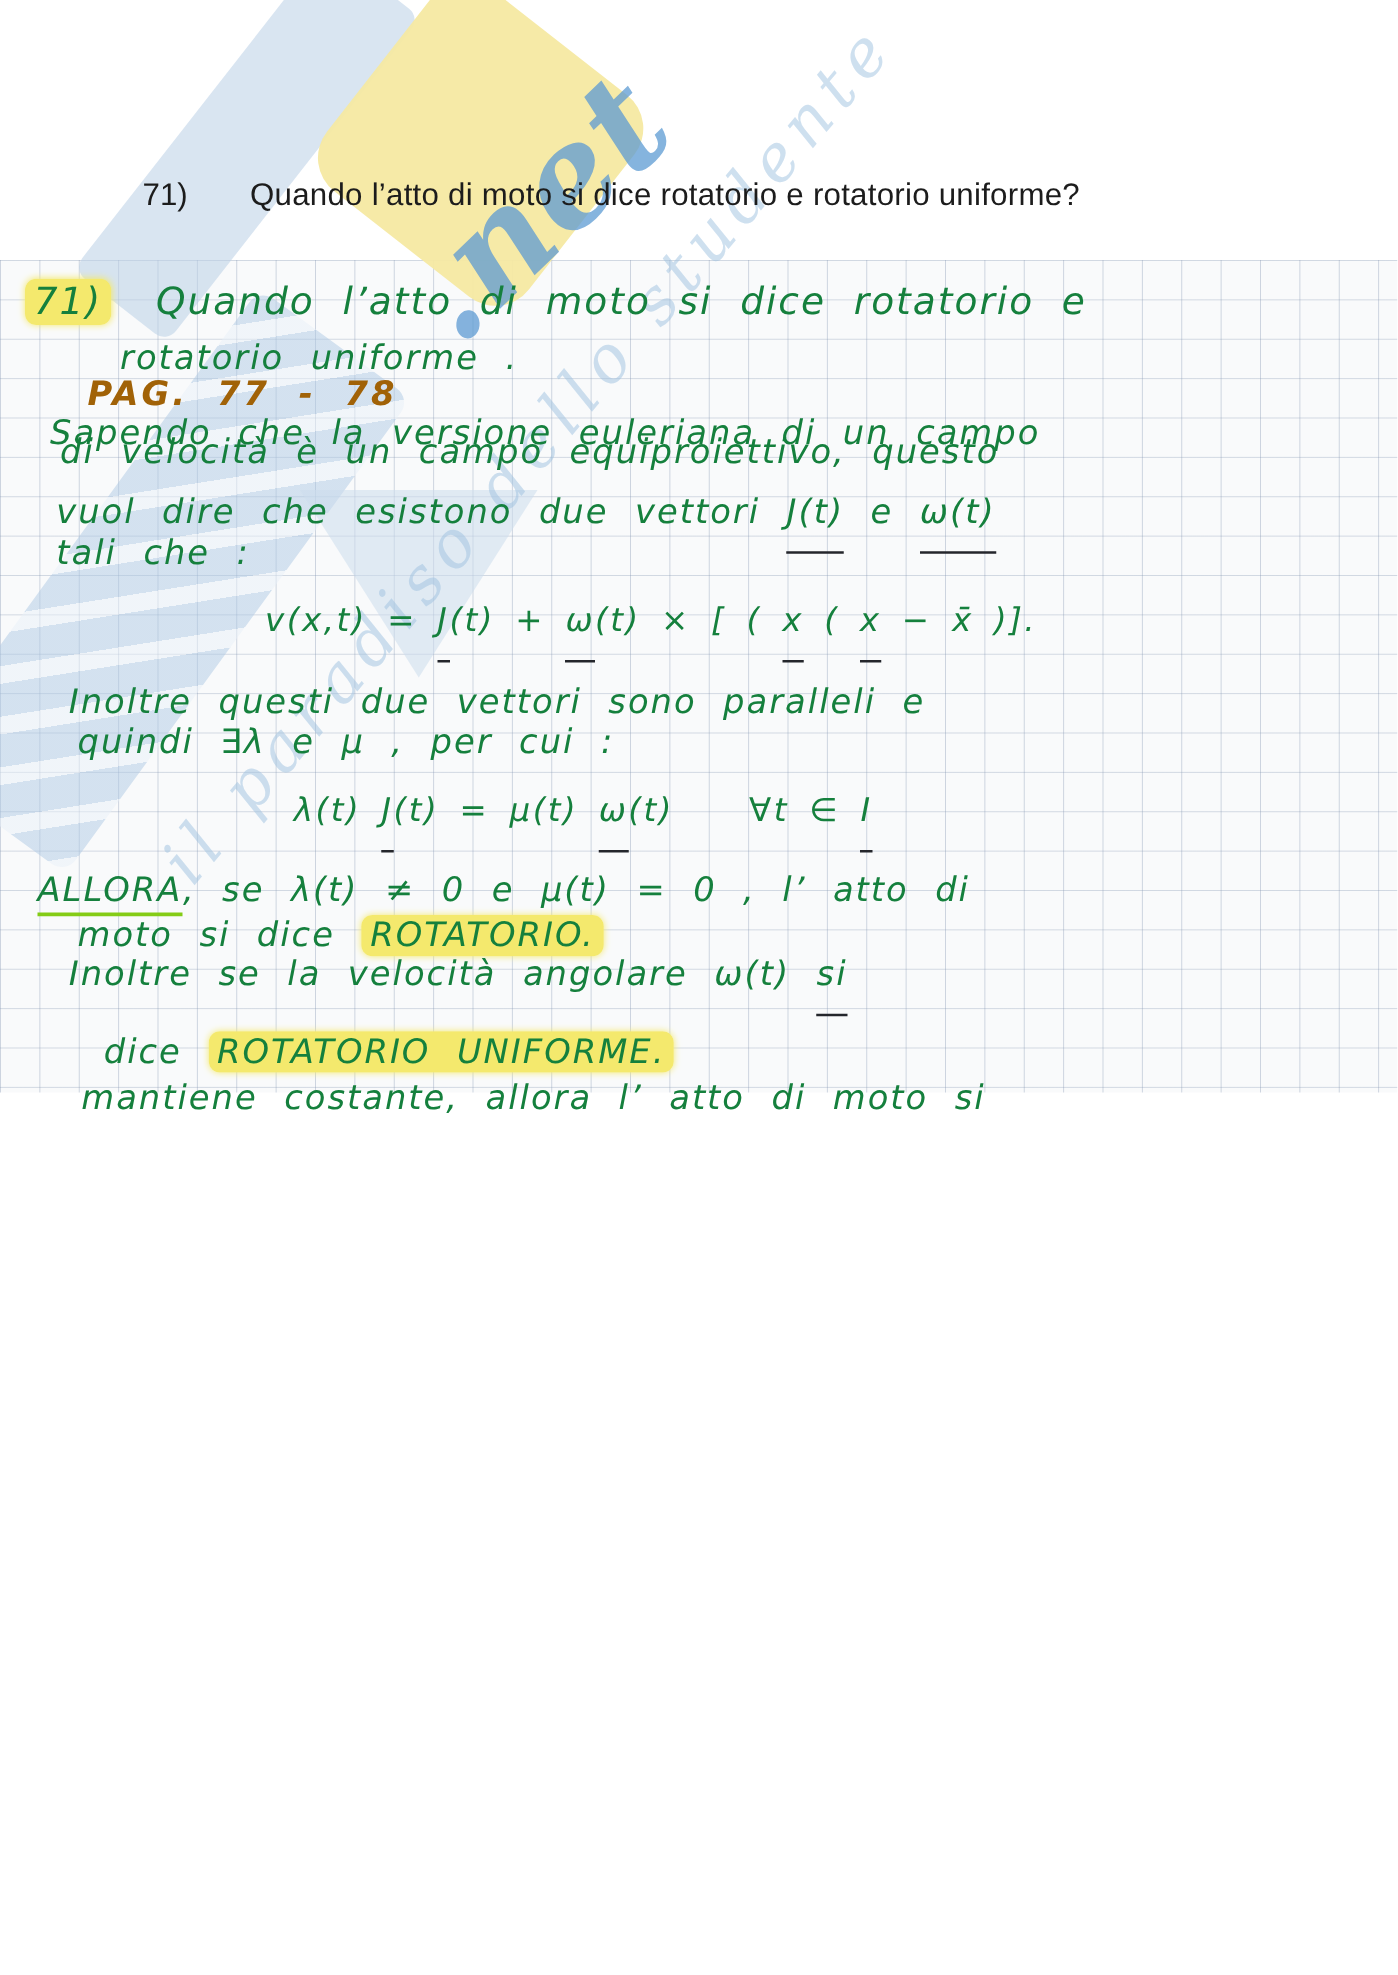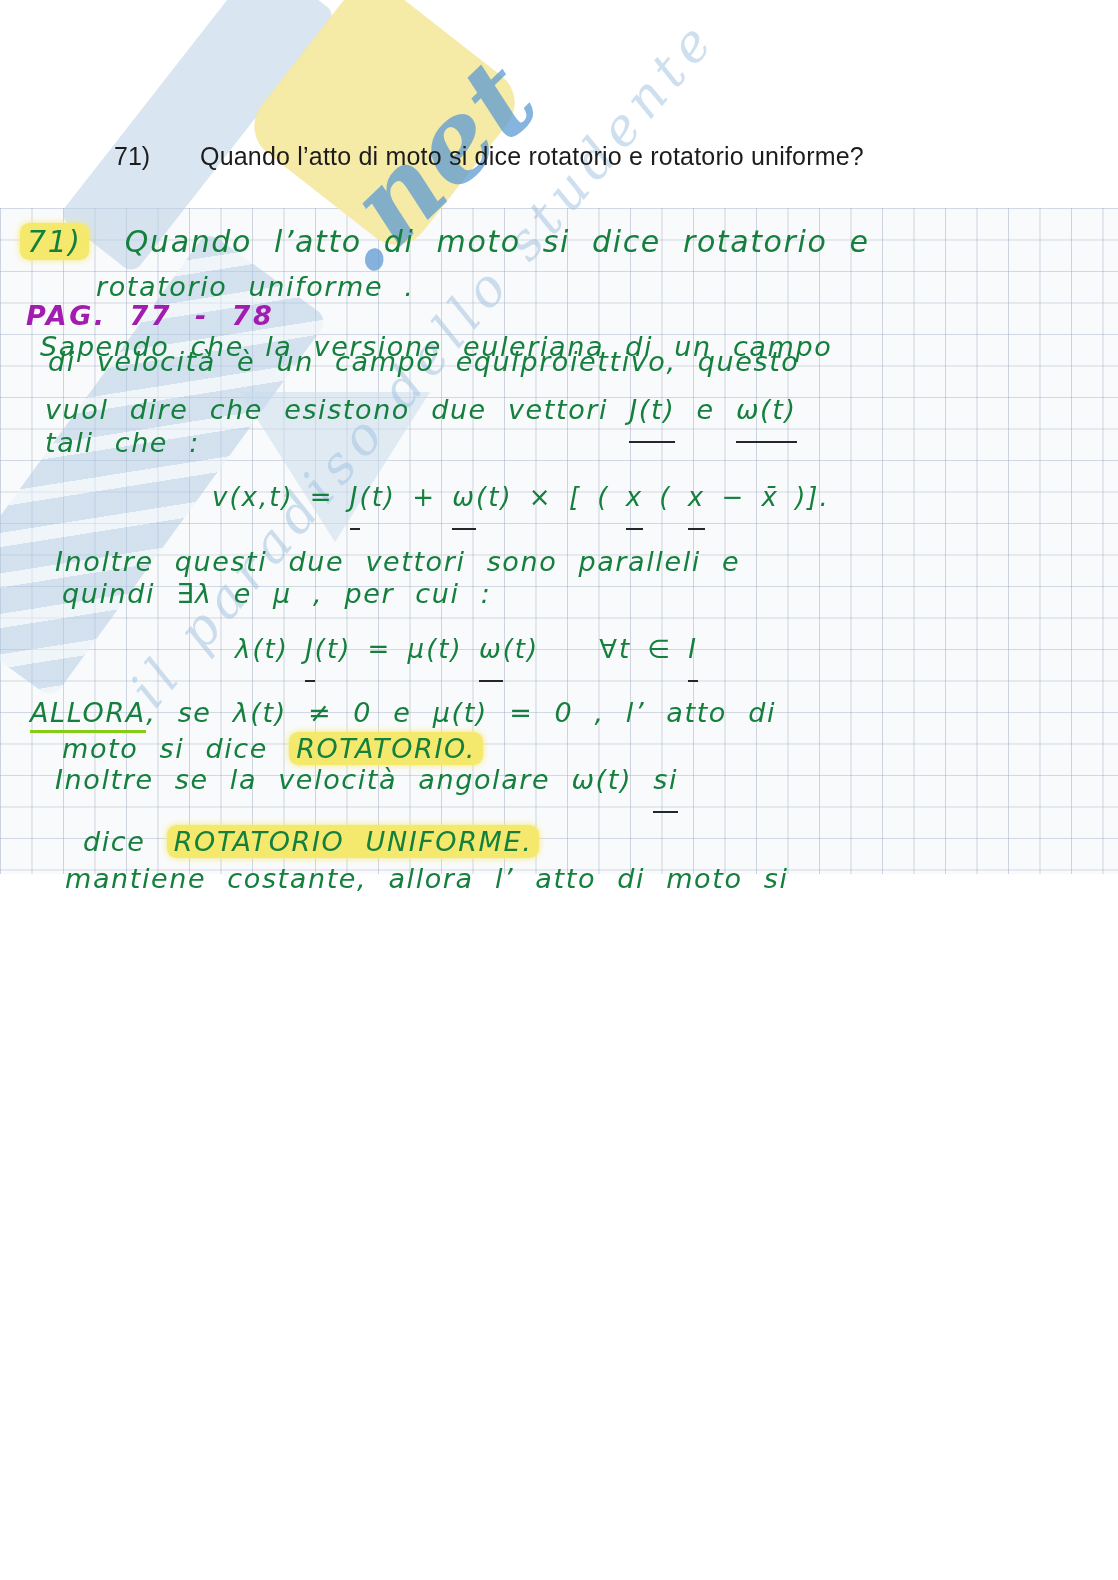--- a/index.html
+++ b/index.html
@@ -57,21 +57,21 @@
     font-size:52px;color:#9fc2e0;opacity:.5;letter-spacing:8px;white-space:nowrap;
   }
 
   
   .hw{
     position:absolute;z-index:4;white-space:nowrap;
     font-family:"DejaVu Sans", sans-serif;font-style:italic;
     font-size:27px;color:#15803d;letter-spacing:1.6px;word-spacing:11px;
   }
   .hw.big{font-size:30px;}
-  .red{color:#a21caf;font-weight:700;letter-spacing:2.5px;}
+  .red{color:#a16207;font-weight:700;letter-spacing:2.5px;margin-left:44px;}
   .hl{background:#f4e96d;border-radius:9px;padding:1px 7px;box-shadow:0 0 6px #f4e96d;}
   .u{border-bottom:2px solid #24262c;padding-bottom:16px;}
   .u2{border-bottom:3px solid #84cc16;padding-bottom:2px;}
   .formula{font-size:26px;letter-spacing:2px;word-spacing:6px;}
 </style>
 </head>
 <body>
 
 <div class="scan"></div>
 

